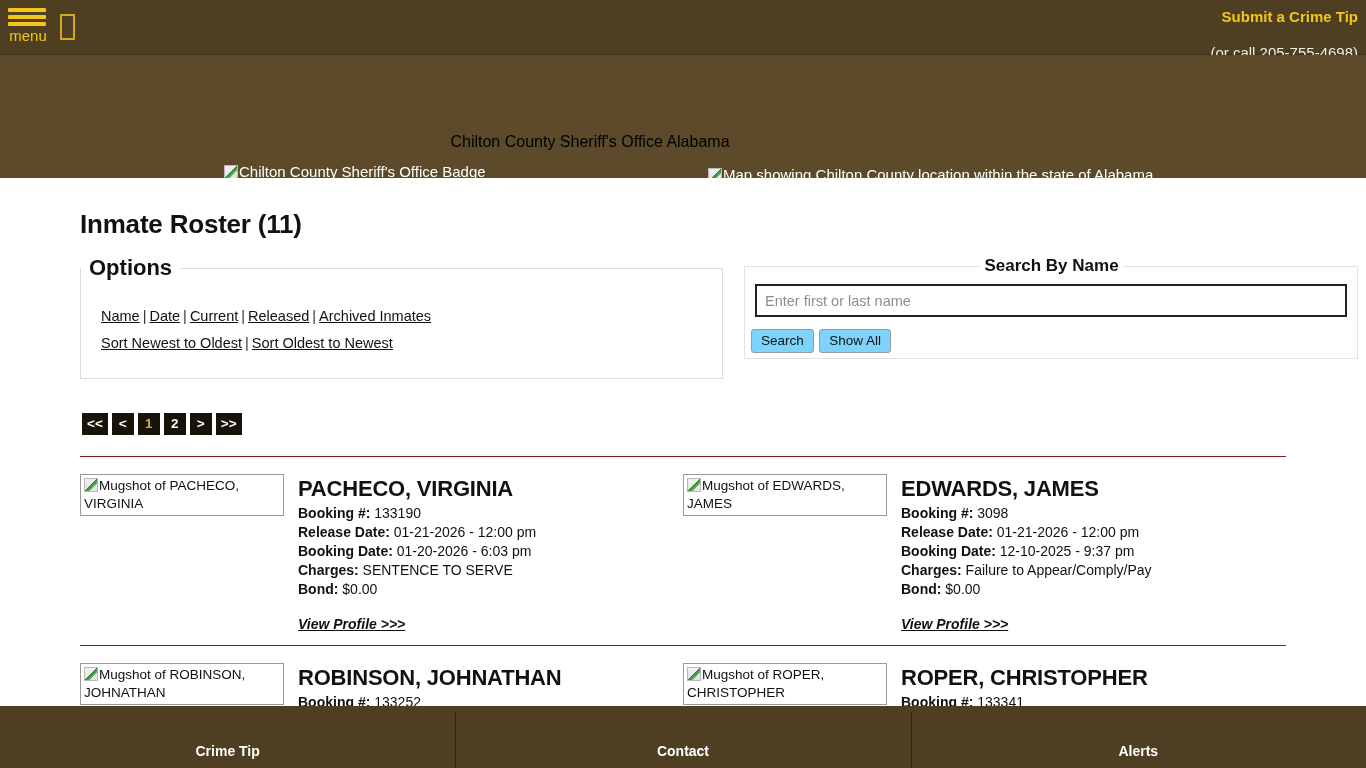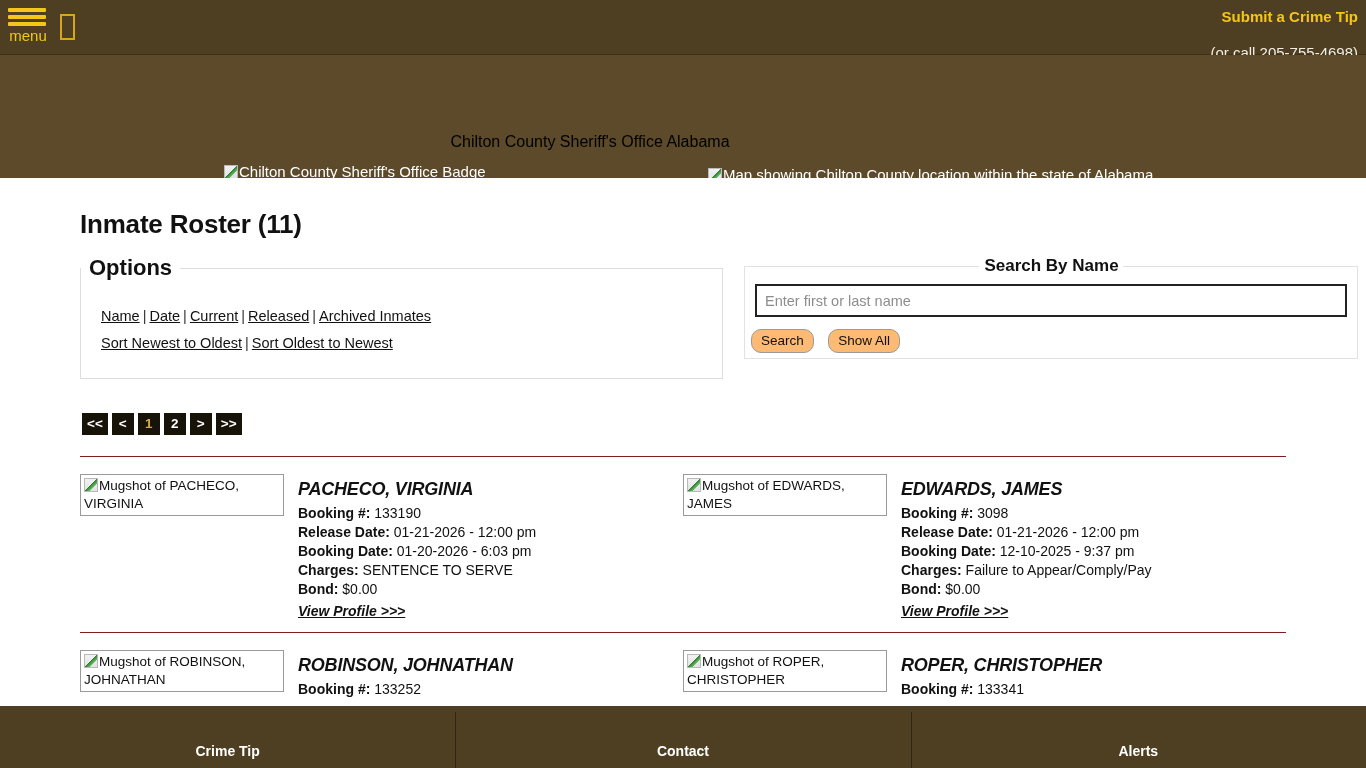--- a/index.html
+++ b/index.html
@@ -133,25 +133,25 @@
     font-size: 14.5px;
     font-family: Liberation Sans, sans-serif;
     color: #222; background: #fff;
     border-radius: 0;
   }
   .search-input::placeholder { color: #8d8d8d; }
   .btn-row { margin: 12px 0 0 6px; }
   .ui-btn {
     font-family: "Liberation Sans", sans-serif;
     font-size: 13.5px; color: #111;
-    background: #fdba74;
+    background: #7dd3fc;
     border: 1px solid #9a9a9a;
-    border-radius: 10px;
+    border-radius: 3px;
     padding: 3px 9px 4px 9px;
-    margin-right: 10px;
+    margin-right: 1px;
     cursor: pointer;
   }
 
   
   .pager {
     position: absolute; left: 82px; top: 235px;
   }
   .pg {
     display: inline-block;
     min-width: 22px; height: 22px;
@@ -186,31 +186,30 @@
     background: #fff;
     font-size: 13.5px; color: #111;
     line-height: 18px;
     padding: 2px 3px;
     margin-right: 14px;
     align-self: flex-start;
     cursor: pointer;
   }
   .inmate-info { padding-top: 2px; }
   .inmate-name {
-    font-size: 18px; font-weight: bold; color: #111;
+    font-size: 22px; font-weight: bold; color: #111;
     line-height: 26px; margin-bottom: 2px;
     letter-spacing: -.2px;
-    font-style: italic;
   }
   .fld { font-size: 14px; line-height: 19px; color: #111; }
   .fld b { font-weight: bold; }
   .fld span { font-weight: normal; }
   .view-profile {
     display: inline-block;
-    margin-top: 4px;
+    margin-top: 17px;
     font-size: 14px; font-weight: bold; font-style: italic;
     color: #111; text-decoration: underline;
     cursor: pointer;
   }
 
   
   .footer {
     position: absolute; left: 0; top: 706px;
     width: 1366px; height: 62px;
     background: #4e3f22;

